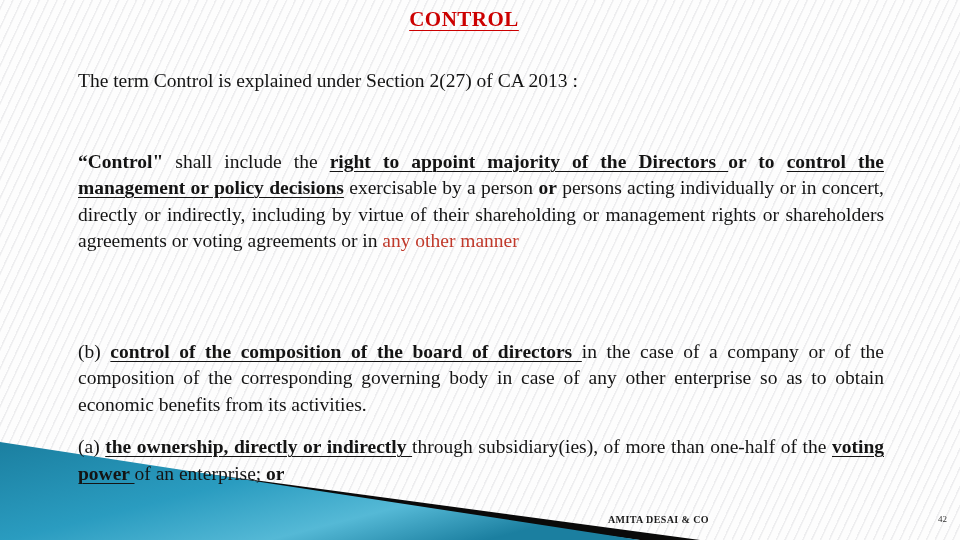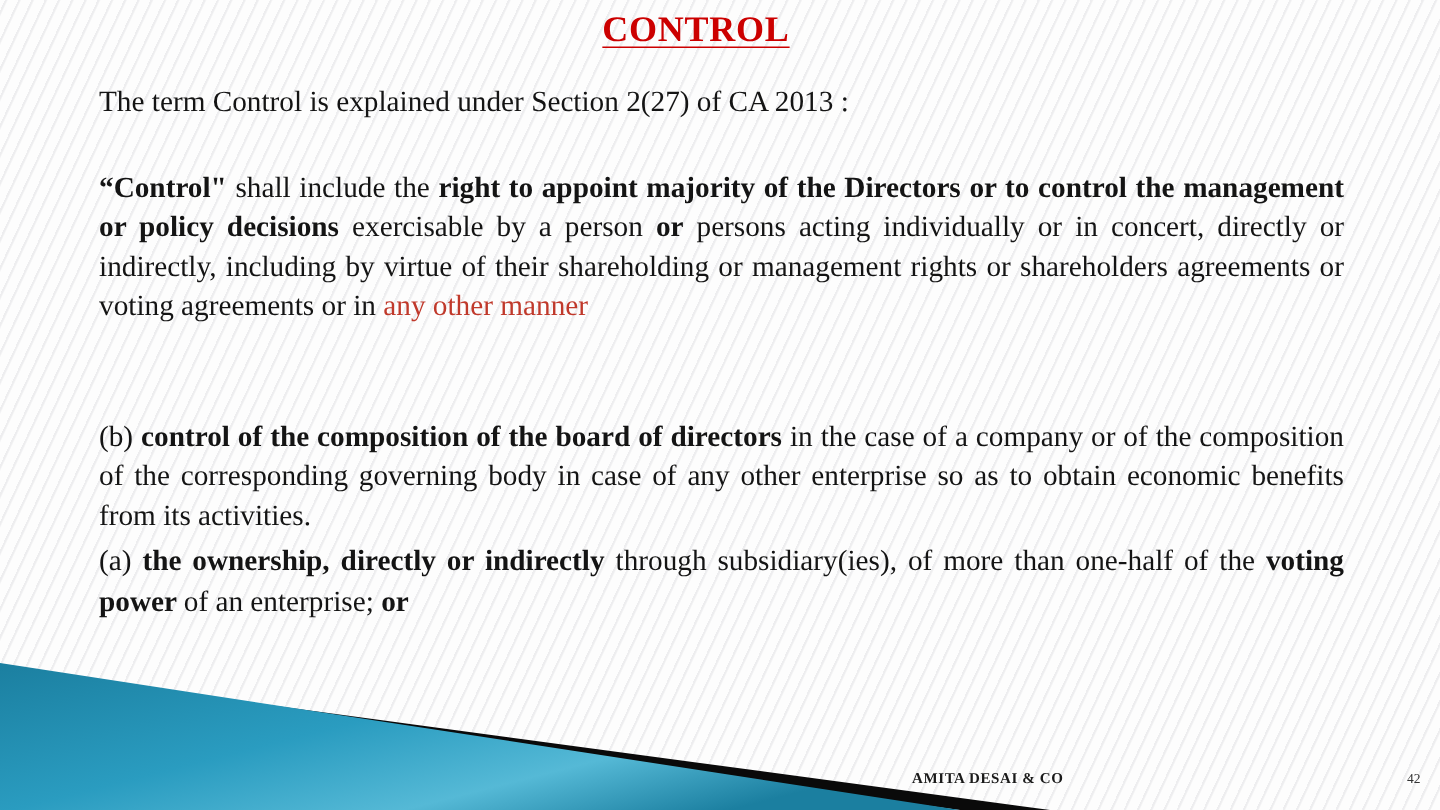--- a/index.html
+++ b/index.html
@@ -32,56 +32,57 @@
     overflow: hidden;
   }
 
   
   .slide-title {
     position: absolute;
     top: 7px;
     left: 0;
     width: 928px;
     text-align: center;
-    font-size: 24px;
+    font-size: 21px;
     font-weight: bold;
     letter-spacing: 0.5px;
     color: #cc0000;
     text-decoration: underline;
     text-decoration-thickness: 1px;
     text-underline-offset: 4px;
     z-index: 5;
   }
 
   
   .body-area {
     position: absolute;
     top: 52px;
     left: 62px;
     width: 838px;
     z-index: 4;
     color: #111111;
   }
 
   p.ptext {
-    margin: 4px;
+    margin: 16px;
     font-size: 19.5px;
     line-height: 26.5px;
     text-align: justify;
     text-justify: inter-word;
     color: #141414;
   }
   p.plain { text-align: left; }
 
   .gap-a { height: 22px; }
   .gap-b { height: 24px; }
   .gap-c { height: 28px; }
 
   b.bu {
     font-weight: bold;
+    text-decoration: underline;
     text-decoration-thickness: 1.3px;
     text-underline-offset: 2.5px;
   }
   b.bo { font-weight: bold; }
   .red-bold {
     color: #c0392b;
     font-weight: normal;
   }
 
   

